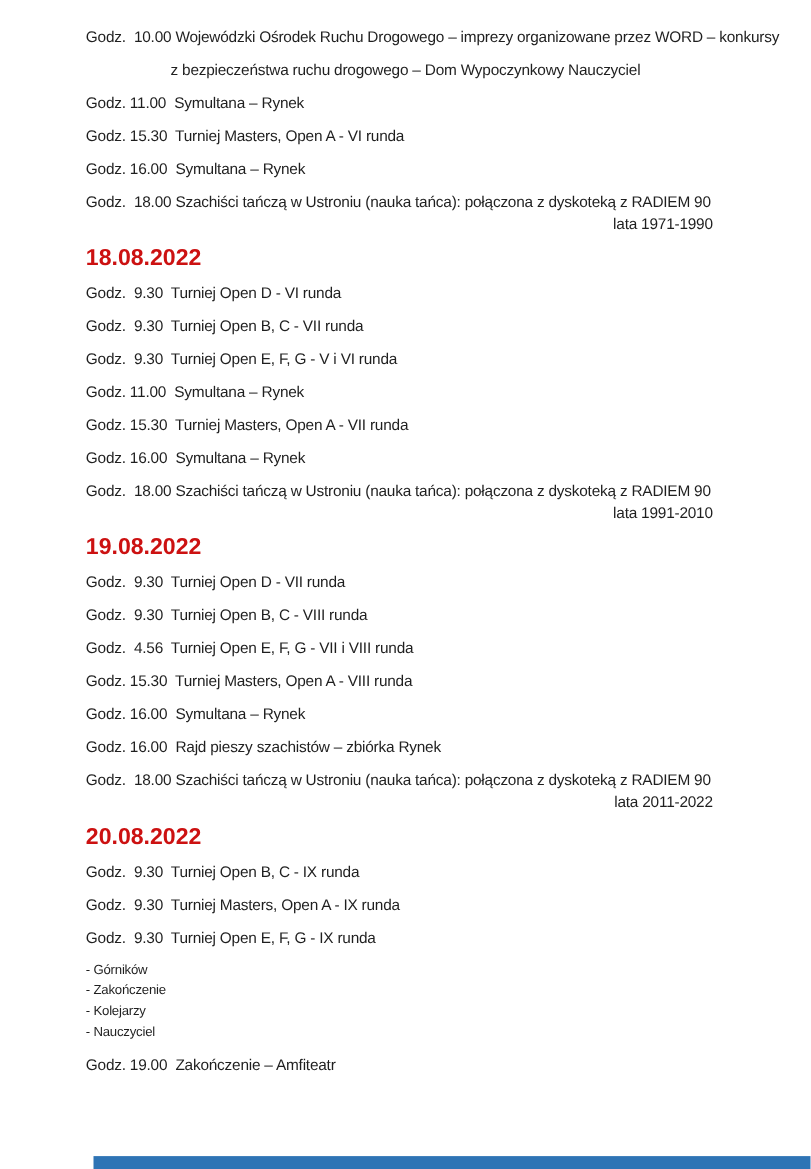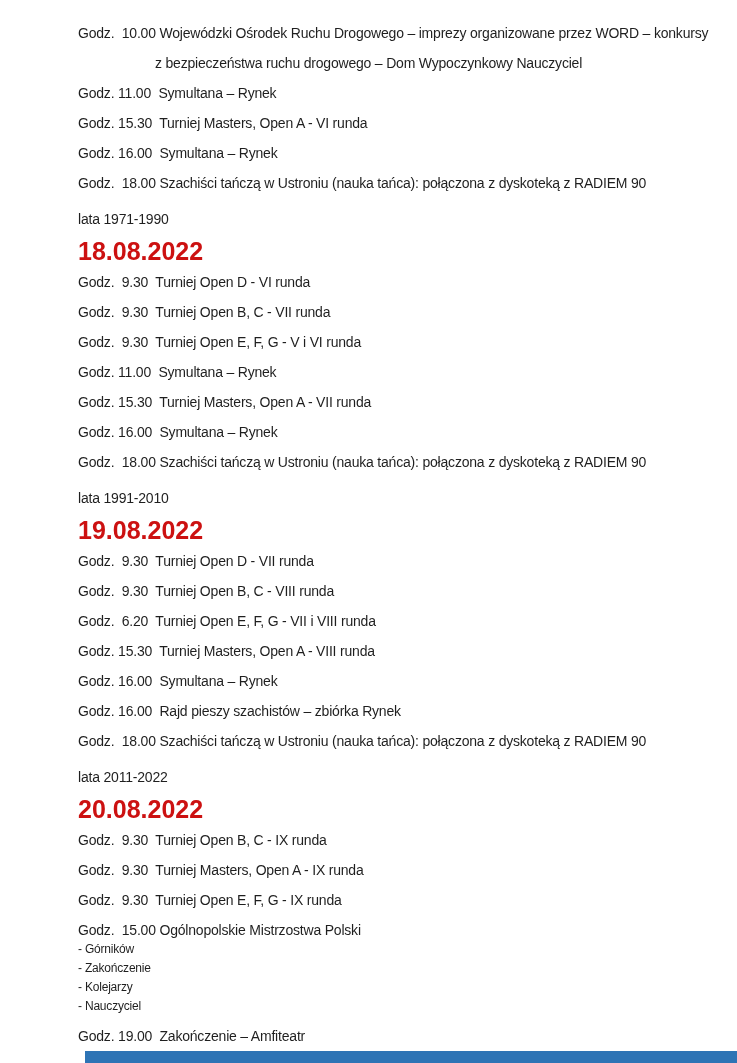--- a/index.html
+++ b/index.html
@@ -31,34 +31,34 @@
     font-size: 14px;
     line-height: 20px;
     white-space: pre;
     margin-left: 77px;
     margin-top: 10px;
     letter-spacing: -0.2px;
   }
   .event-right {
     font-size: 14px;
     line-height: 20px;
+    text-align: right;
     padding-right: 64px;
     white-space: pre;
     letter-spacing: -0.2px;
-    margin-top: 16px;
   }
   .event-subline {
     font-size: 12px;
     line-height: 19px;
     white-space: pre;
     letter-spacing: -0.2px;
   }
   .date-header {
     color: var(--date-color, #cc1111);
-    font-size: 25px;
+    font-size: 21px;
     font-weight: bold;
     line-height: 24px;
     margin-top: 5px;
     margin-bottom: 9px;
     letter-spacing: 0px;
   }
   .footer-bar {
     position: absolute;
     left: 85px;
     top: 1051px;
@@ -118,21 +118,21 @@
       </div>
       <div class="date-header">19.08.2022</div>
       <div class="section">
         <div class="event">
           <div class="event-line">Godz.  9.30  Turniej Open D - VII runda</div>
         </div>
         <div class="event">
           <div class="event-line">Godz.  9.30  Turniej Open B, C - VIII runda</div>
         </div>
         <div class="event">
-          <div class="event-line">Godz.  6.20  Turniej Open E, F, G - VII i VIII runda</div>
+          <div class="event-line">Godz.  4.56  Turniej Open E, F, G - VII i VIII runda</div>
         </div>
         <div class="event">
           <div class="event-line">Godz. 15.30  Turniej Masters, Open A - VIII runda</div>
         </div>
         <div class="event">
           <div class="event-line">Godz. 16.00  Symultana – Rynek</div>
         </div>
         <div class="event">
           <div class="event-line">Godz. 16.00  Rajd pieszy szachistów – zbiórka Rynek</div>
         </div>
@@ -146,21 +146,20 @@
         <div class="event">
           <div class="event-line">Godz.  9.30  Turniej Open B, C - IX runda</div>
         </div>
         <div class="event">
           <div class="event-line">Godz.  9.30  Turniej Masters, Open A - IX runda</div>
         </div>
         <div class="event">
           <div class="event-line">Godz.  9.30  Turniej Open E, F, G - IX runda</div>
         </div>
         <div class="event">
-          <div class="event-line">Godz.  15.00 Ogólnopolskie Mistrzostwa Polski</div>
           <div class="event-subline">- Górników</div>
           <div class="event-subline">- Zakończenie</div>
           <div class="event-subline">- Kolejarzy</div>
           <div class="event-subline">- Nauczyciel</div>
         </div>
         <div class="event">
           <div class="event-line">Godz. 19.00  Zakończenie – Amfiteatr</div>
         </div>
       </div>
     </div>

